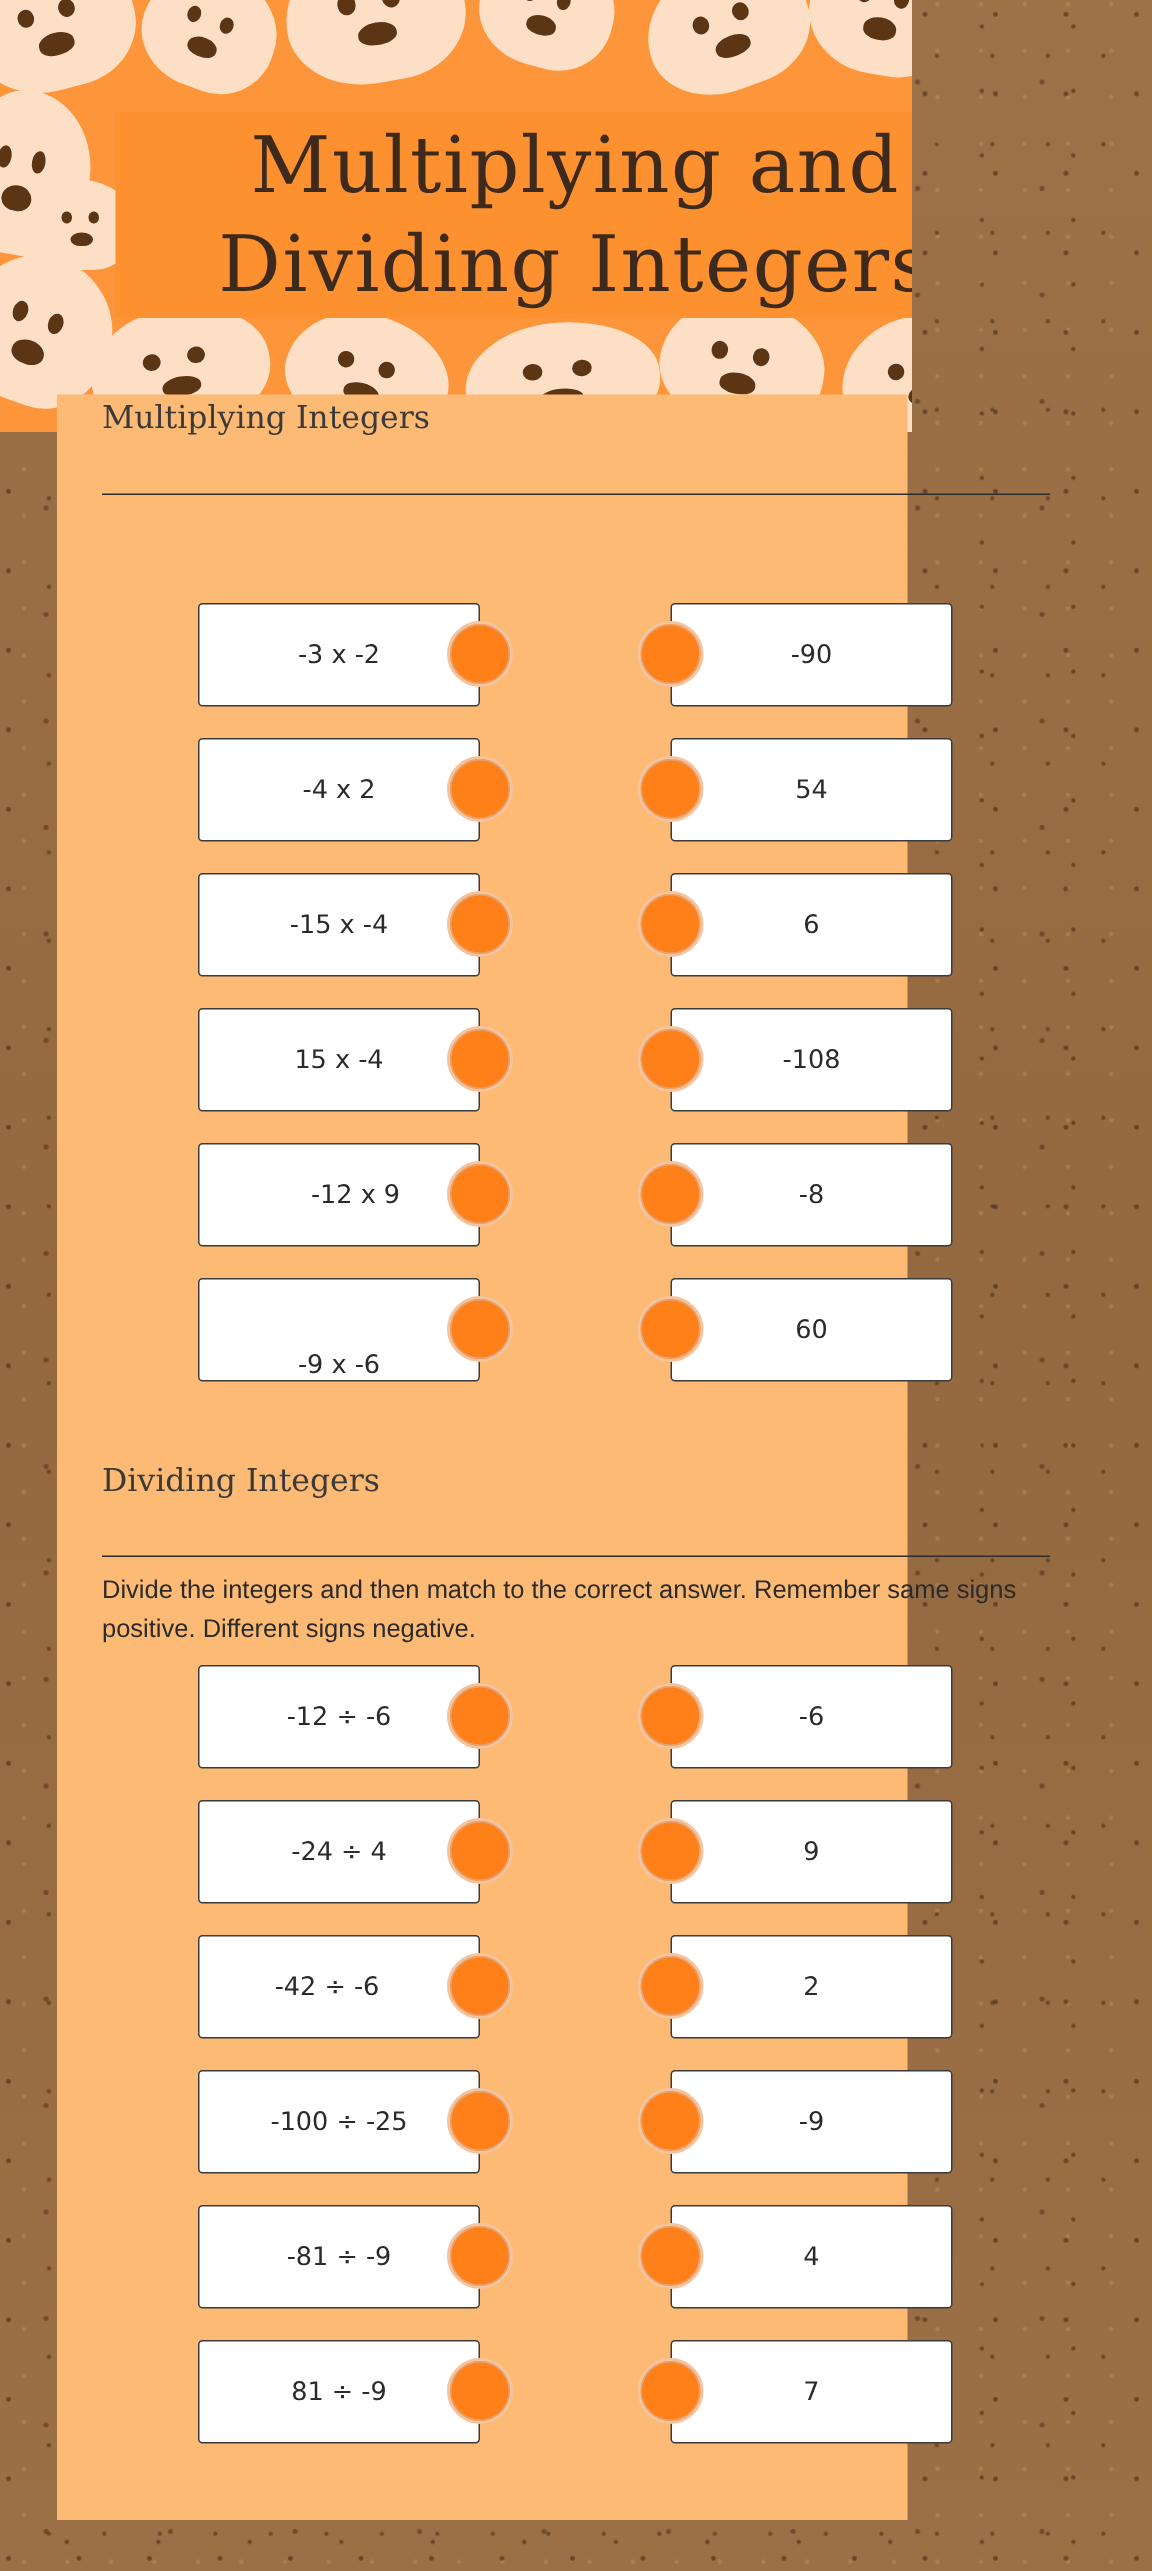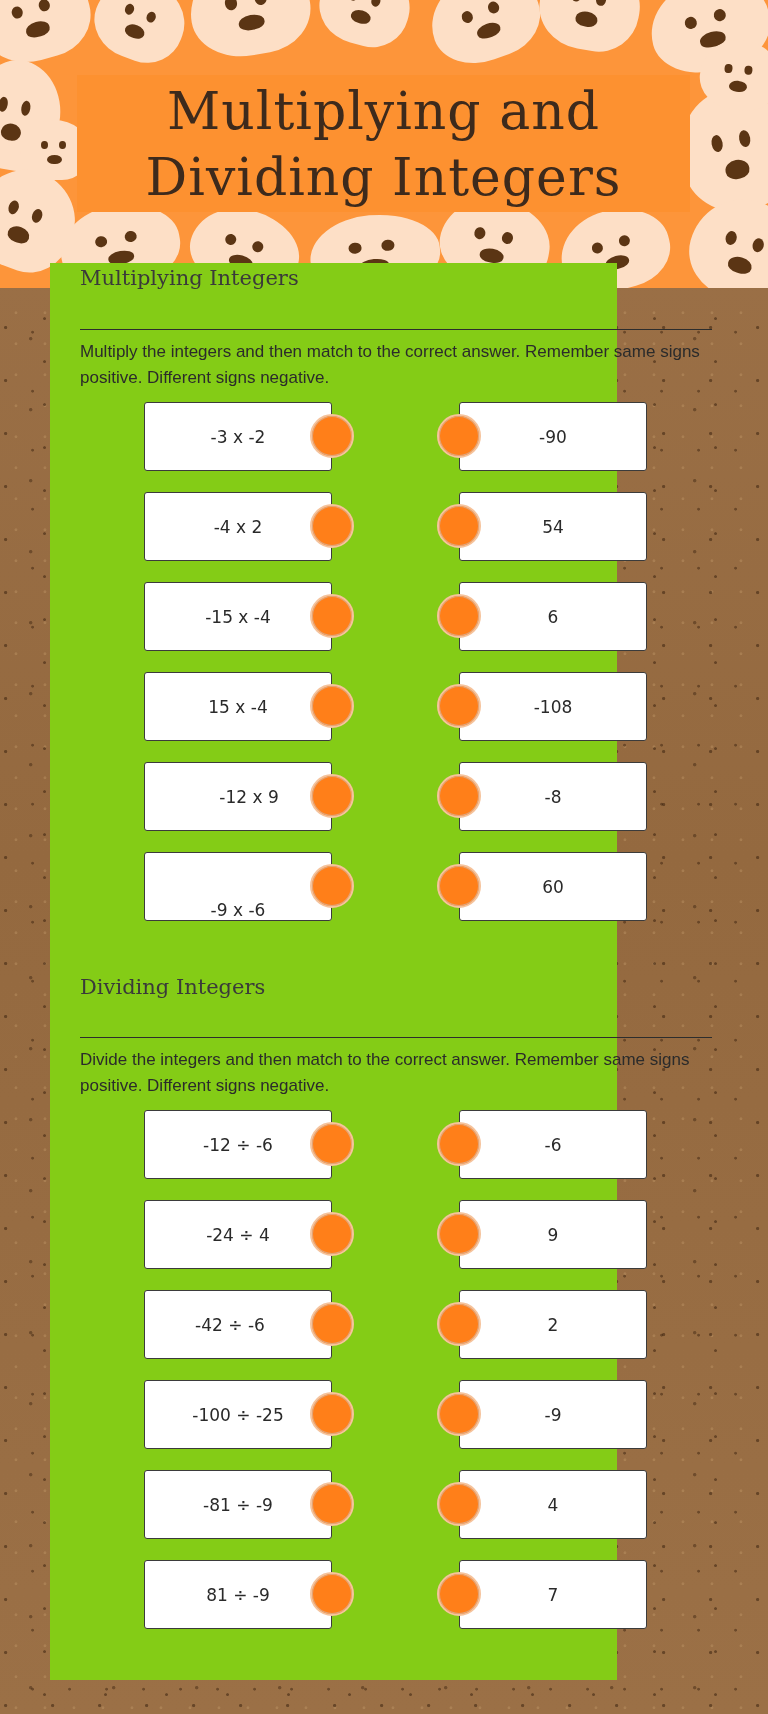--- a/index.html
+++ b/index.html
@@ -13,21 +13,21 @@
       radial-gradient(circle at 73% 41%, rgba(60,35,15,0.55) 0 1px, transparent 1.8px),
       radial-gradient(circle at 37% 77%, rgba(60,35,15,0.45) 0 1.3px, transparent 2.1px),
       radial-gradient(circle at 88% 63%, rgba(60,35,15,0.5) 0 1px, transparent 1.8px),
       radial-gradient(circle at 55% 9%, rgba(200,160,110,0.35) 0 1px, transparent 1.8px),
       linear-gradient(180deg, #9d7249 0%, #94693f 50%, #9b7046 100%);
     background-size: 47px 53px, 61px 43px, 83px 71px, 37px 59px, 29px 31px, 100% 100%;
   }
 
   
   .header {
-    position: absolute; left: 0; top: 0; width: 768px; height: 288px;
+    position: absolute; left: 0; top: 0; width: 608px; height: 288px;
     background: #fd953a;
     overflow: hidden;
   }
   .ghost {
     position: absolute;
     background: #fddfc6;
     border-radius: 48% 52% 40% 45% / 55% 50% 45% 45%;
   }
   .ghost .eye, .ghost .mouth {
     position: absolute; background: #5b3514; border-radius: 50%;
@@ -44,22 +44,22 @@
     font-weight: 300;
     font-size: 52px;
     line-height: 66px;
     color: #3d2a1c;
     letter-spacing: 1px;
     white-space: nowrap;
   }
 
   
   .card {
-    position: absolute; left: 50px; top: 263px; width: 567px; height: 1417px;
-    background: #84cc16;
+    position: absolute; left: 38px; top: 263px; width: 567px; height: 1417px;
+    background: #fdba74;
   }
   .section-title {
     position: absolute; left: 30px;
     font-family: "DejaVu Serif", serif;
     font-size: 21px; color: #3a3a3a; font-weight: normal;
   }
   .section-rule {
     position: absolute; left: 30px; width: 632px; height: 1px; background: #2d2d2d;
   }
   .section-desc {
@@ -189,21 +189,20 @@
   <div class="title-banner">
     <div class="title-line">Multiplying and</div>
     <div class="title-line">Dividing Integers</div>
   </div>
 </div>
 
 <div class="card">
 
   <div class="section-title" style="top:3px;">Multiplying Integers</div>
   <div class="section-rule" style="top:66px;"></div>
-  <div class="section-desc" style="top:76px;">Multiply the integers and then match to the correct answer. Remember same signs positive. Different signs negative.</div>
   <div id="match-multiply">
       <div class="match-box left" style="top: 139px;">
         <span class="label" style="margin-right: 0px;">-3 x -2</span>
       </div>
       <div class="dot" style="left: 260px; top: 151px;"></div>
       <div class="match-box right" style="top: 139px;">
         <span class="label">-90</span>
       </div>
       <div class="dot" style="left: 387px; top: 151px;"></div>
       <div class="match-box left" style="top: 229px;">

